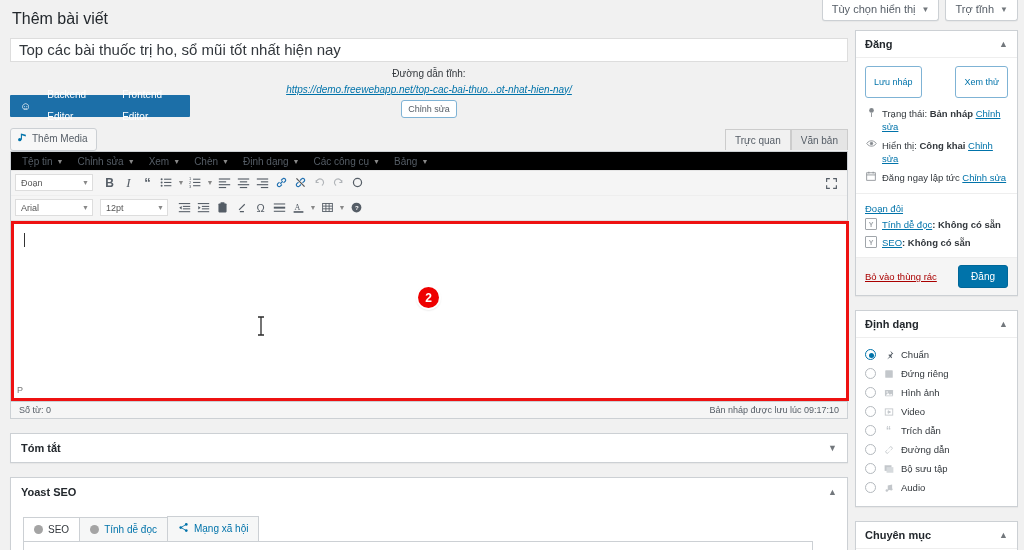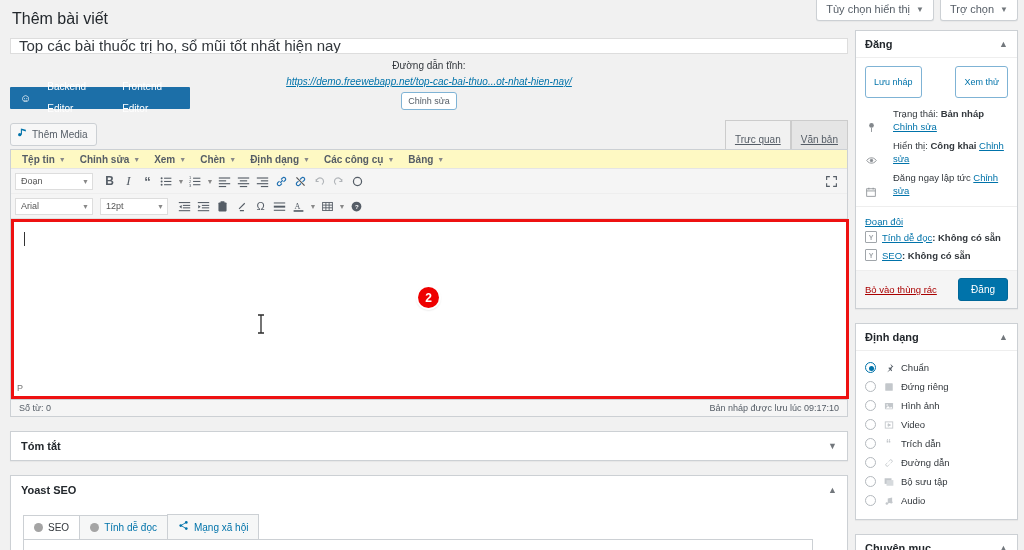--- a/index.html
+++ b/index.html
@@ -36,21 +36,21 @@
   .col-main { position: absolute; left: 10px; top: 0; width: 838px; }
   .col-side { position: absolute; left: 855px; top: 30px; width: 163px; }
 
   h1.page-title {
     font-size: 16px; font-weight: 400; color: #23282d;
     margin: 0; padding: 9px 0 8px 2px; line-height: 1.3;
   }
 
   
   .title-field {
-    width: 838px; height: 16px;
+    width: 838px; height: 24px;
     border: 1px solid #ddd; background: #fff;
     padding: 3px 8px;
     font-size: 15px; color: #32373c;
     font-family: "Liberation Sans", sans-serif;
     outline: none;
   }
 
   
   .permalink {
     margin-top: 6px; font-size: 10px; color: #32373c;
@@ -81,32 +81,32 @@
     justify-content: space-between;
   }
   .btn-media {
     border: 1px solid #ccd0d4; background: #f7f7f7; color: #555d66;
     border-radius: 3px; padding: 3px 8px 3px 6px; font-size: 10px;
     display: inline-flex; align-items: center; gap: 4px; cursor: pointer;
     line-height: 14px;
   }
   .tabs-vt { display: flex; align-items: flex-end; gap: 0; }
   .tab-vt {
-    font-size: 10px; color: #555d66; padding: 12px 9px 3px 9px;
+    font-size: 10px; color: #555d66; padding: 4px 9px 3px 9px;
     background: #e5e5e5; border: 1px solid #ccc; border-bottom: none;
-    cursor: pointer; line-height: 13px; text-decoration: underline;
+    cursor: pointer; line-height: 13px;
   }
   .tab-vt.active { background: #f1f1f1; }
 
   
   .mce-box { border: 1px solid #ccd0d4; background: #fff; width: 838px; }
   .mce-menubar {
-    display: flex; align-items: center; gap: 0;
-    background: #fef9c3; border-bottom: 1px solid #e5e5e5;
-    height: 19px; padding: 0 4px; font-weight: bold;
+    display: flex; align-items: flex-start; gap: 0;
+    background: #000000; border-bottom: 1px solid #e5e5e5;
+    height: 19px; padding: 0 4px;
   }
   .mce-menubar .mi {
     font-size: 10px; color: #555d66; padding: 0 7px;
     display: flex; align-items: center; gap: 4px; cursor: pointer;
     height: 19px;
   }
   .mce-menubar .mi .ar { font-size: 7px; color: #888; }
 
   .mce-toolbar {
     display: flex; align-items: center; background: #f5f5f5;
@@ -207,21 +207,21 @@
   .pub-actions {
     display: flex; justify-content: space-between; padding: 8px 9px 6px 9px;
   }
   .btn-sec {
     border: 1px solid #7fb3d5; background: #fff; color: #0073aa;
     border-radius: 3px; font-size: 9px; padding: 9px 8px; cursor: pointer;
     line-height: 12px;
   }
   .pub-lines { padding: 0 9px 6px 9px; }
   .pub-line {
-    display: flex; align-items: flex-end; gap: 16px;
+    display: flex; align-items: flex-start; gap: 5px;
     font-size: 9.5px; color: #32373c; padding: 3px 0; line-height: 13px;
   }
   .pub-line .ic { width: 12px; flex: 0 0 12px; color: #82878c; display:flex; justify-content:center;}
   .pub-line b { font-weight: bold; }
   .pub-divider { border-top: 1px solid #eee; }
   .pub-misc { padding: 6px 9px; }
   .pub-misc a { font-size: 9.5px; }
   .yoast-line { display: flex; align-items: center; gap: 5px; font-size: 9.5px; padding: 3px 0; }
   .yicon {
     width: 12px; height: 12px; border: 1px solid #a0a5aa; color: #a0a5aa;
@@ -270,21 +270,21 @@
 <body>
 
 <div class="wrap">
 
   <div class="screen-meta">
     <div class="meta-btn">
       <span>Tùy chọn hiển thị</span>
       <span class="caret-down">▼</span>
     </div>
     <div class="meta-btn">
-      <span>Trợ chọn</span>
+      <span>Trợ tĩnh</span>
       <span class="caret-down">▼</span>
     </div>
   </div>
 
   <div class="col-main">
 
     <h1 class="page-title">Thêm bài viết</h1>
 
     <input class="title-field" value="Top các bài thuốc trị ho, sổ mũi tốt nhất hiện nay" style="">
 

